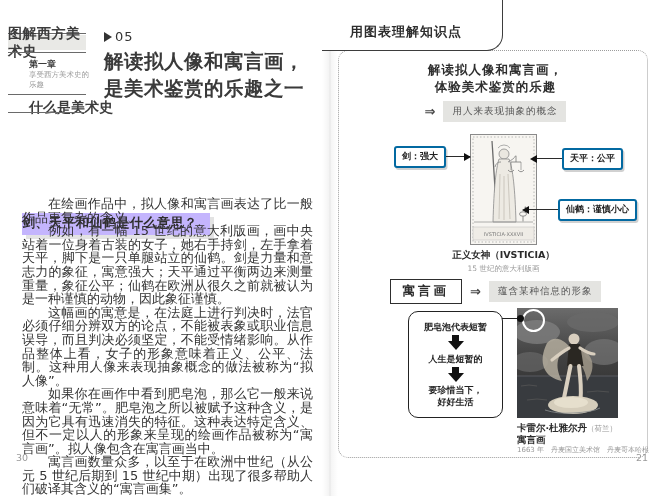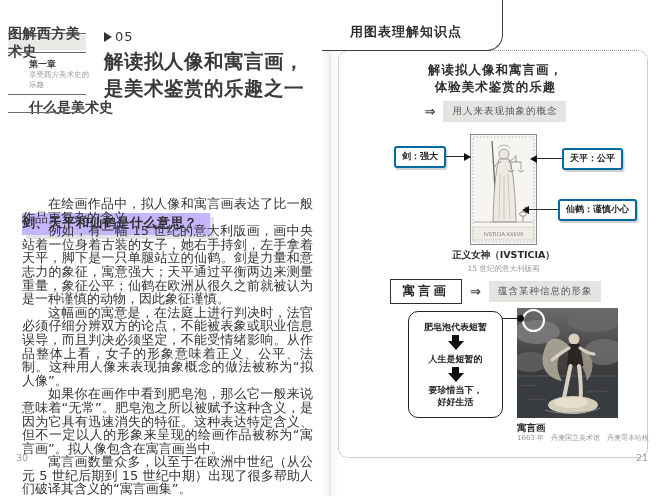--- a/index.html
+++ b/index.html
@@ -249,18 +249,21 @@
     <ellipse cx="56" cy="97" rx="25" ry="9" fill="#ddd5c2" opacity="0.95"></ellipse>
     <ellipse cx="54" cy="94.5" rx="17" ry="5.5" fill="#e9e2d0" opacity="0.85"></ellipse>
     <path d="M28 102 Q40 106 56 105 Q76 104 83 100" stroke="#8b8e90" stroke-width="1" fill="none" opacity="0.8"></path>
   </svg>
 
   <div id="connector"></div>
   <div id="connector-dot"></div>
   <div id="bubble-circle"></div>
 
   <div id="cap2">
+    <div class="line1">
+      <span>卡雷尔·杜雅尔丹</span><span class="paren">（荷兰）</span>
+    </div>
     <div class="line2">寓言画</div>
     <div class="line3">1663 年　丹麦国立美术馆　丹麦哥本哈根</div>
   </div>
 
   <div class="pagenum" id="pn-right">21</div>
 </div>
 
 </body></html>

